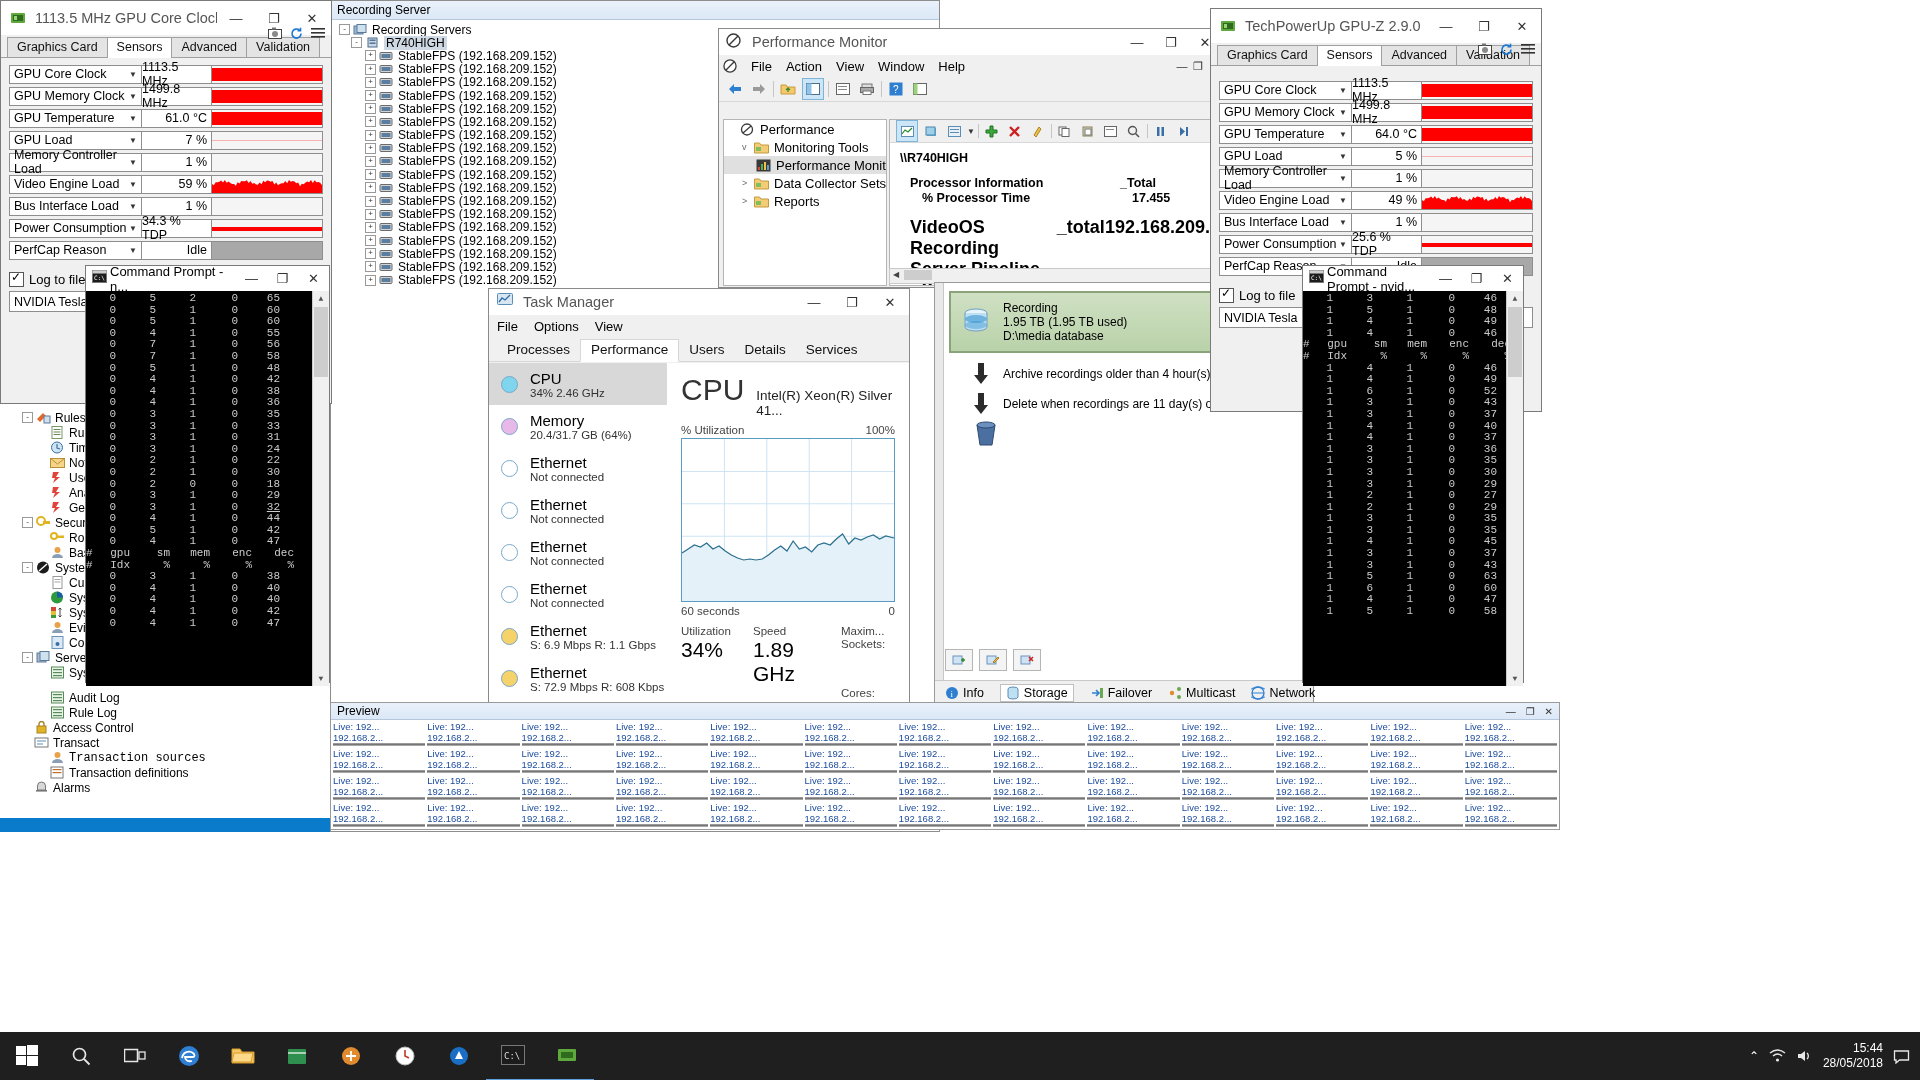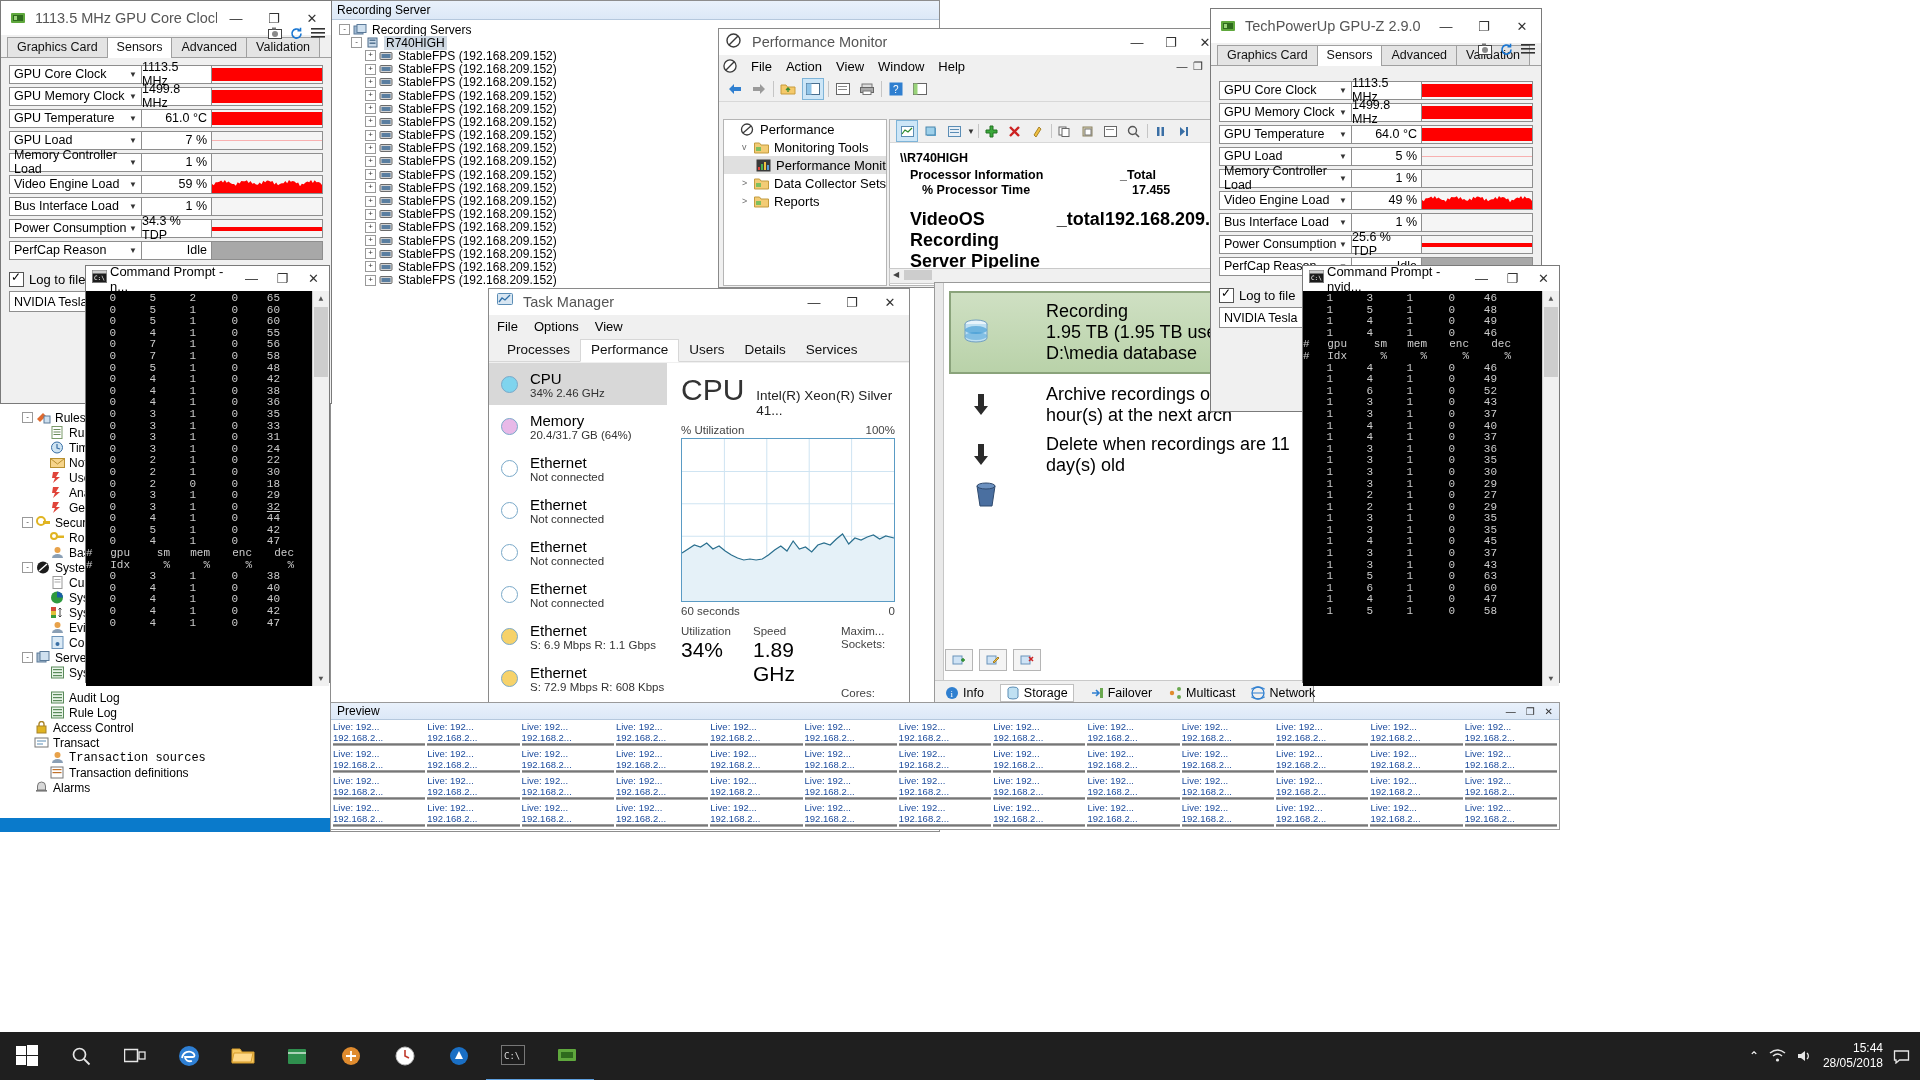--- a/index.html
+++ b/index.html
@@ -77,21 +77,21 @@
   .dot{width:15px;height:15px;border-radius:50%;border:1px solid #7aa9c9;flex:0 0 auto;}
   .tm-name{font-size:15px;line-height:17px;}
   .tm-sub{font-size:11.5px;color:#333;}
   .tm-stat{font-size:11.5px;color:#444;}
   .tm-big{font-size:21px;}
   
   .st-card{display:flex;align-items:center;gap:12px;padding:8px 10px;
            background:linear-gradient(#cfe0c3,#b9d2a9);border:1px solid #9bb58c;}
   .st-card.sel{border:2px solid #8aa37b;}
   .cyl{width:30px;height:30px;flex:0 0 auto;}
-  .st-t{font-size:18px;margin-left:43px;}
+  .st-t{font-size:12px;}
   .st-arrow{display:flex;align-items:center;gap:14px;padding:4px 10px;}
   .st-tabs{position:absolute;left:0;right:0;bottom:0;height:24px;background:#f0f0f0;
            border-top:1px solid #c9c9c9;display:flex;align-items:center;gap:16px;padding-left:10px;font-size:12.5px;}
   
   .pv-hdr{height:16px;background:linear-gradient(#e9f1fb,#dce8f7);border-bottom:1px solid #b5c8dd;
           font-size:12px;display:flex;align-items:center;padding-left:6px;}
   .pv-cell{position:relative;}
   .pv-cell .lbl{font-size:9.5px;color:#1a4a9c;white-space:nowrap;}
   .pv-cell .ip{font-size:9.5px;color:#1a4a9c;white-space:nowrap;}
   .noise{background:repeating-linear-gradient(0deg,#8d8d8d 0 1px,#a8a8a8 1px 2px,#767676 2px 3px,#999 3px 4px);}
@@ -1002,21 +1002,21 @@
             <svg width="13" height="13" viewBox="0 0 13 13">
               <path d="M3 2 L8 6.5 L3 11 Z" fill="#3a6fa5"></path>
               <rect x="9" y="2" width="2" height="9" fill="#3a6fa5"></rect>
             </svg>
           </span>
       </div>
       <div style="padding:8px 0 0 10px;">
         <div style="display:flex;font-weight:bold;font-size:12.5px;">
           <span style="width:210px;">\\R740HIGH</span>
         </div>
-        <div style="display:flex;font-weight:bold;font-size:12.5px;margin-top:3px;">
+        <div style="display:flex;font-weight:bold;font-size:12.5px;margin-top:11px;">
           <span style="width:210px;padding-left:10px;">Processor Information</span>
           <span>_Total</span>
         </div>
         <div style="display:flex;font-weight:bold;font-size:12.5px;margin-top:1px;">
           <span style="width:210px;padding-left:22px;">% Processor Time</span>
           <span>17.455</span>
         </div>
         <div style="height:12px;"></div>
         <div style="display:flex;font-weight:bold;font-size:18px;">
           <span style="width:210px;padding-left:10px;">VideoOS Recording Server Pipeline</span>
@@ -1445,21 +1445,21 @@
       </div>
     <div class="gz-foot">
       <span class="chk"></span>
       <span>Log to file</span>
     </div>
     <div class="gz-dev">
       <span>NVIDIA Tesla P4</span>
     </div>
   </div>
 
-  <div class="win cmdwin" style="left:1302px;top:265px;width:258px;height:418px;">
+  <div class="win cmdwin" style="left:1302px;top:265px;width:222px;height:418px;">
     <div class="cmd-tbar">
       <span class="tbicon" style="margin-left:6px;">
         <svg width="15" height="13" viewBox="0 0 15 13">
             <rect x="0.5" y="0.5" width="14" height="12" fill="#1c1c1c" stroke="#777"></rect>
             <rect x="0.5" y="0.5" width="14" height="3" fill="#cfcfcf"></rect>
             <text x="2" y="10" font-size="6" fill="#fff" font-family="monospace">C:\</text>
           </svg>
       </span>
       <span class="ttl" style="font-size:13px;">Command Prompt - nvid...</span>
       <span class="wbtns">

